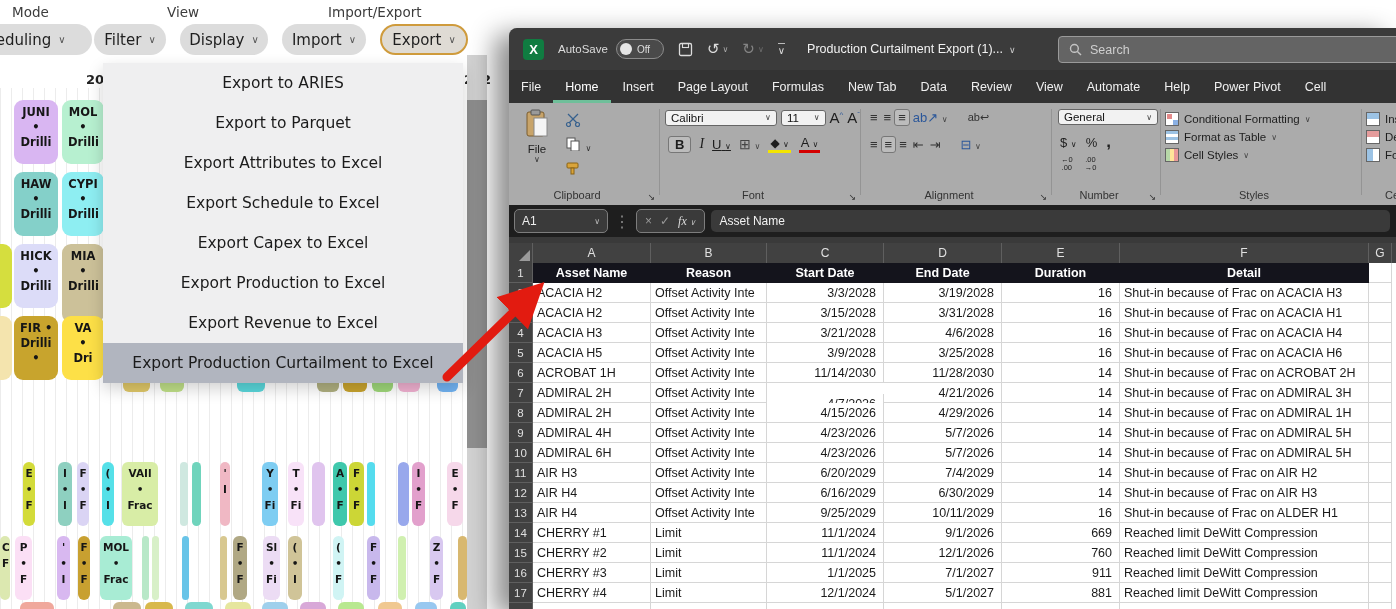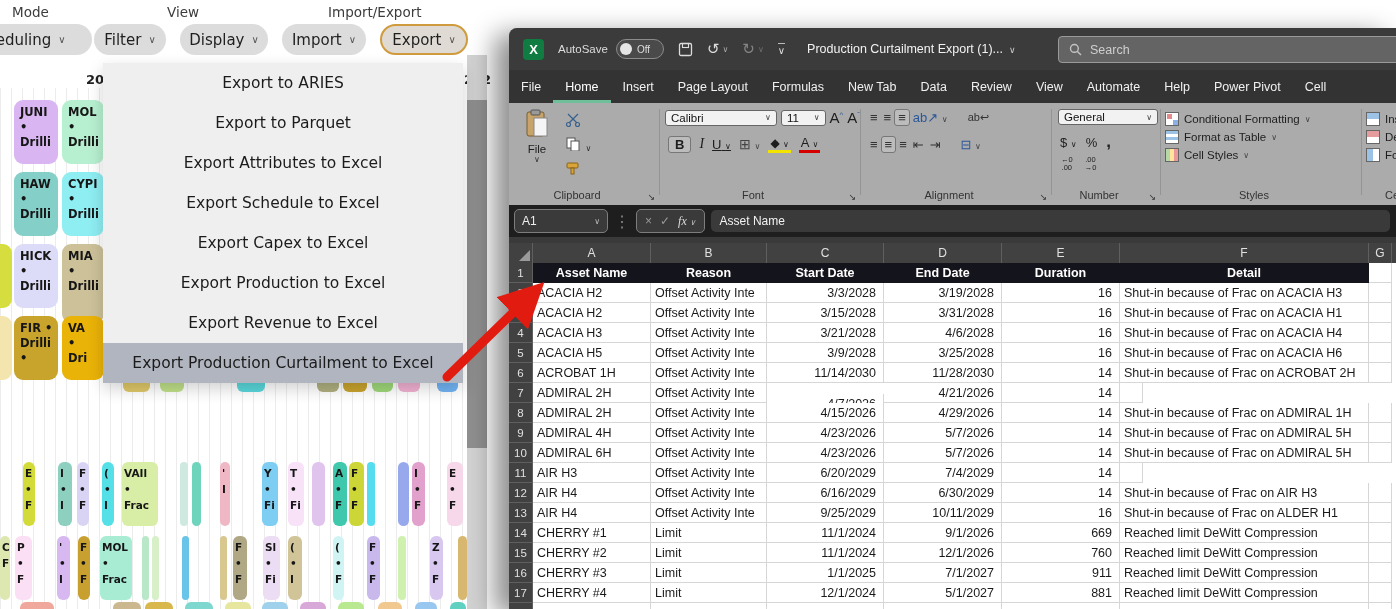--- a/index.html
+++ b/index.html
@@ -1,19 +1,19 @@
 <!DOCTYPE html>
 <html><head>
 <meta charset="utf-8">
 <style>
   html,body{margin:0;padding:0;background:#fff;}
   body{width:1396px;height:609px;position:relative;overflow:hidden;
        font-family:"DejaVu Sans",sans-serif;-webkit-font-smoothing:antialiased;}
   
-  #scheduler{position:absolute;left:0;top:0;width:487px;height:609px;background:#fff;}
+  #scheduler{position:absolute;left:0;top:0;width:487px;height:609px;background:#fff;text-align:center;}
   .tb-label{position:absolute;top:4px;font-size:13.5px;color:#3c3c3c;}
   .pill{position:absolute;top:24px;height:31px;border-radius:17px;background:#dcdcdc;
         display:flex;align-items:center;justify-content:center;gap:7px;
         font-size:15px;color:#1f1f1f;cursor:pointer;box-sizing:border-box;}
   .pill .chev{font-size:10px;color:#555;}
   .pill.active{border:2px solid #cf9b3c;background:#dfdbd4;}
   #gantt{position:absolute;left:0;top:88px;width:466px;height:521px;
          background:repeating-linear-gradient(90deg,#ececec 0 1px,transparent 1px 11px);}
   #ticks{position:absolute;left:0;top:88px;width:466px;height:12px;
          background:repeating-linear-gradient(90deg,#c9c9c9 0 1px,transparent 1px 11px);}
@@ -203,21 +203,21 @@
     <div class="gblock" style="left: -26px; top: 316px; width: 38px; height: 64px; background: rgb(244, 228, 174);">
       <div>N</div>
       <div></div>
       <div>li</div>
     </div>
     <div class="gblock" style="left: 14px; top: 316px; width: 44px; height: 64px; background: rgb(200, 164, 45);">
       <div>FIR •</div>
       <div>Drilli</div>
       <div>•</div>
     </div>
-    <div class="gblock" style="left: 62px; top: 316px; width: 42px; height: 64px; background: #eab308;">
+    <div class="gblock" style="left: 62px; top: 316px; width: 42px; height: 64px; background: #fde047;">
       <div>VA</div>
       <div>•</div>
       <div>Dri</div>
     </div>
     <div class="gblock" style="left: 108px; top: 316px; width: 44px; height: 64px; background: rgb(127, 216, 208);"></div>
     <div class="gbar" style="left: 23px; top: 462px; width: 12px; height: 64px; background: rgb(211, 219, 58);">
       <div>E</div>
       <div>•</div>
       <div>F</div>
     </div>
@@ -648,20 +648,21 @@
         <div class="xcell" style="width: 249px;">Shut-in because of Frac on ACROBAT 2H</div>
         <div class="xcell" style="width: 23px;"></div>
       </div>
       <div class="xrow">
         <div class="gut">7</div>
         <div class="xcell" style="width: 118px;">ADMIRAL 2H</div>
         <div class="xcell" style="width: 116px;">Offset Activity Inte</div>
         <div class="xcell r" style="width: 117px; margin-top: 11px;">4/7/2026</div>
         <div class="xcell r" style="width: 118px;">4/21/2026</div>
         <div class="xcell r" style="width: 118px;">14</div>
+        <div class="xcell" style="width: 249px;">Shut-in because of Frac on ADMIRAL 3H</div>
         <div class="xcell" style="width: 23px;"></div>
       </div>
       <div class="xrow">
         <div class="gut">8</div>
         <div class="xcell" style="width: 118px;">ADMIRAL 2H</div>
         <div class="xcell" style="width: 116px;">Offset Activity Inte</div>
         <div class="xcell r" style="width: 117px;">4/15/2026</div>
         <div class="xcell r" style="width: 118px;">4/29/2026</div>
         <div class="xcell r" style="width: 118px;">14</div>
         <div class="xcell" style="width: 249px;">Shut-in because of Frac on ADMIRAL 1H</div>
@@ -687,20 +688,21 @@
         <div class="xcell" style="width: 249px;">Shut-in because of Frac on ADMIRAL 5H</div>
         <div class="xcell" style="width: 23px;"></div>
       </div>
       <div class="xrow">
         <div class="gut">11</div>
         <div class="xcell" style="width: 118px;">AIR H3</div>
         <div class="xcell" style="width: 116px;">Offset Activity Inte</div>
         <div class="xcell r" style="width: 117px;">6/20/2029</div>
         <div class="xcell r" style="width: 118px;">7/4/2029</div>
         <div class="xcell r" style="width: 118px;">14</div>
+        <div class="xcell" style="width: 249px;">Shut-in because of Frac on AIR H2</div>
         <div class="xcell" style="width: 23px;"></div>
       </div>
       <div class="xrow">
         <div class="gut">12</div>
         <div class="xcell" style="width: 118px;">AIR H4</div>
         <div class="xcell" style="width: 116px;">Offset Activity Inte</div>
         <div class="xcell r" style="width: 117px;">6/16/2029</div>
         <div class="xcell r" style="width: 118px;">6/30/2029</div>
         <div class="xcell r" style="width: 118px;">14</div>
         <div class="xcell" style="width: 249px;">Shut-in because of Frac on AIR H3</div>

